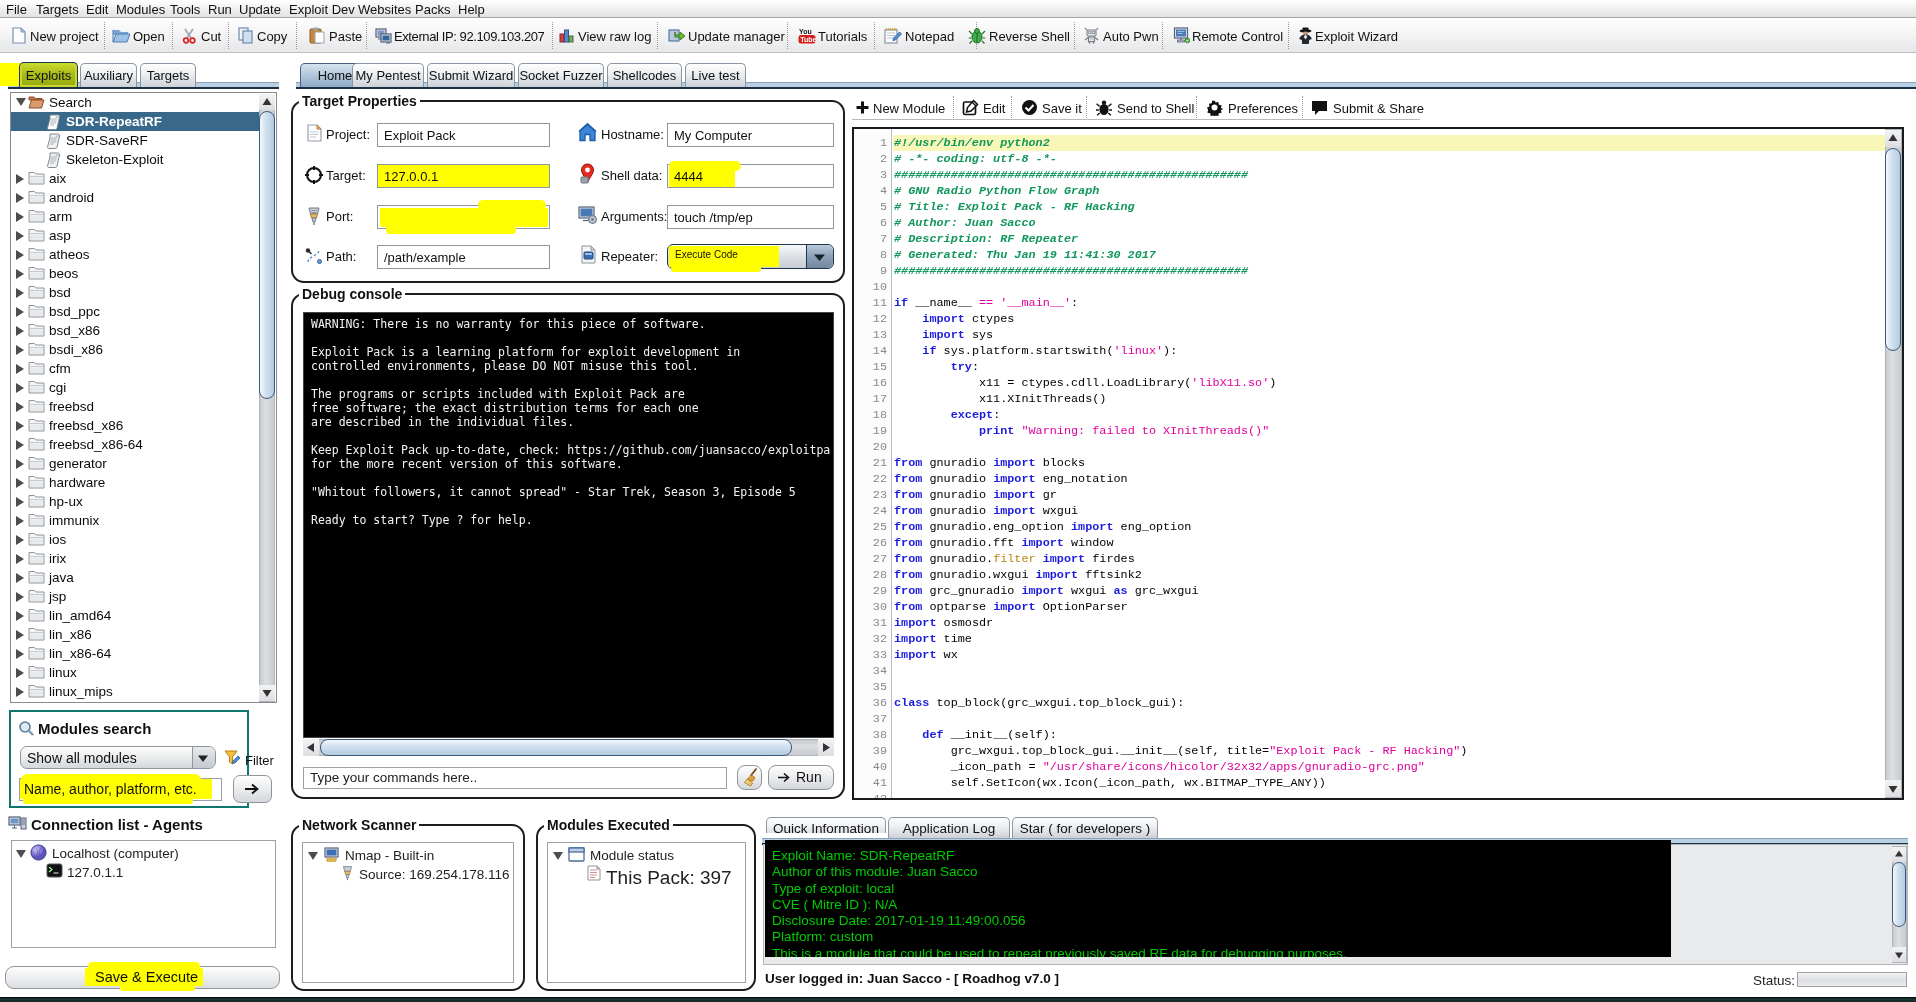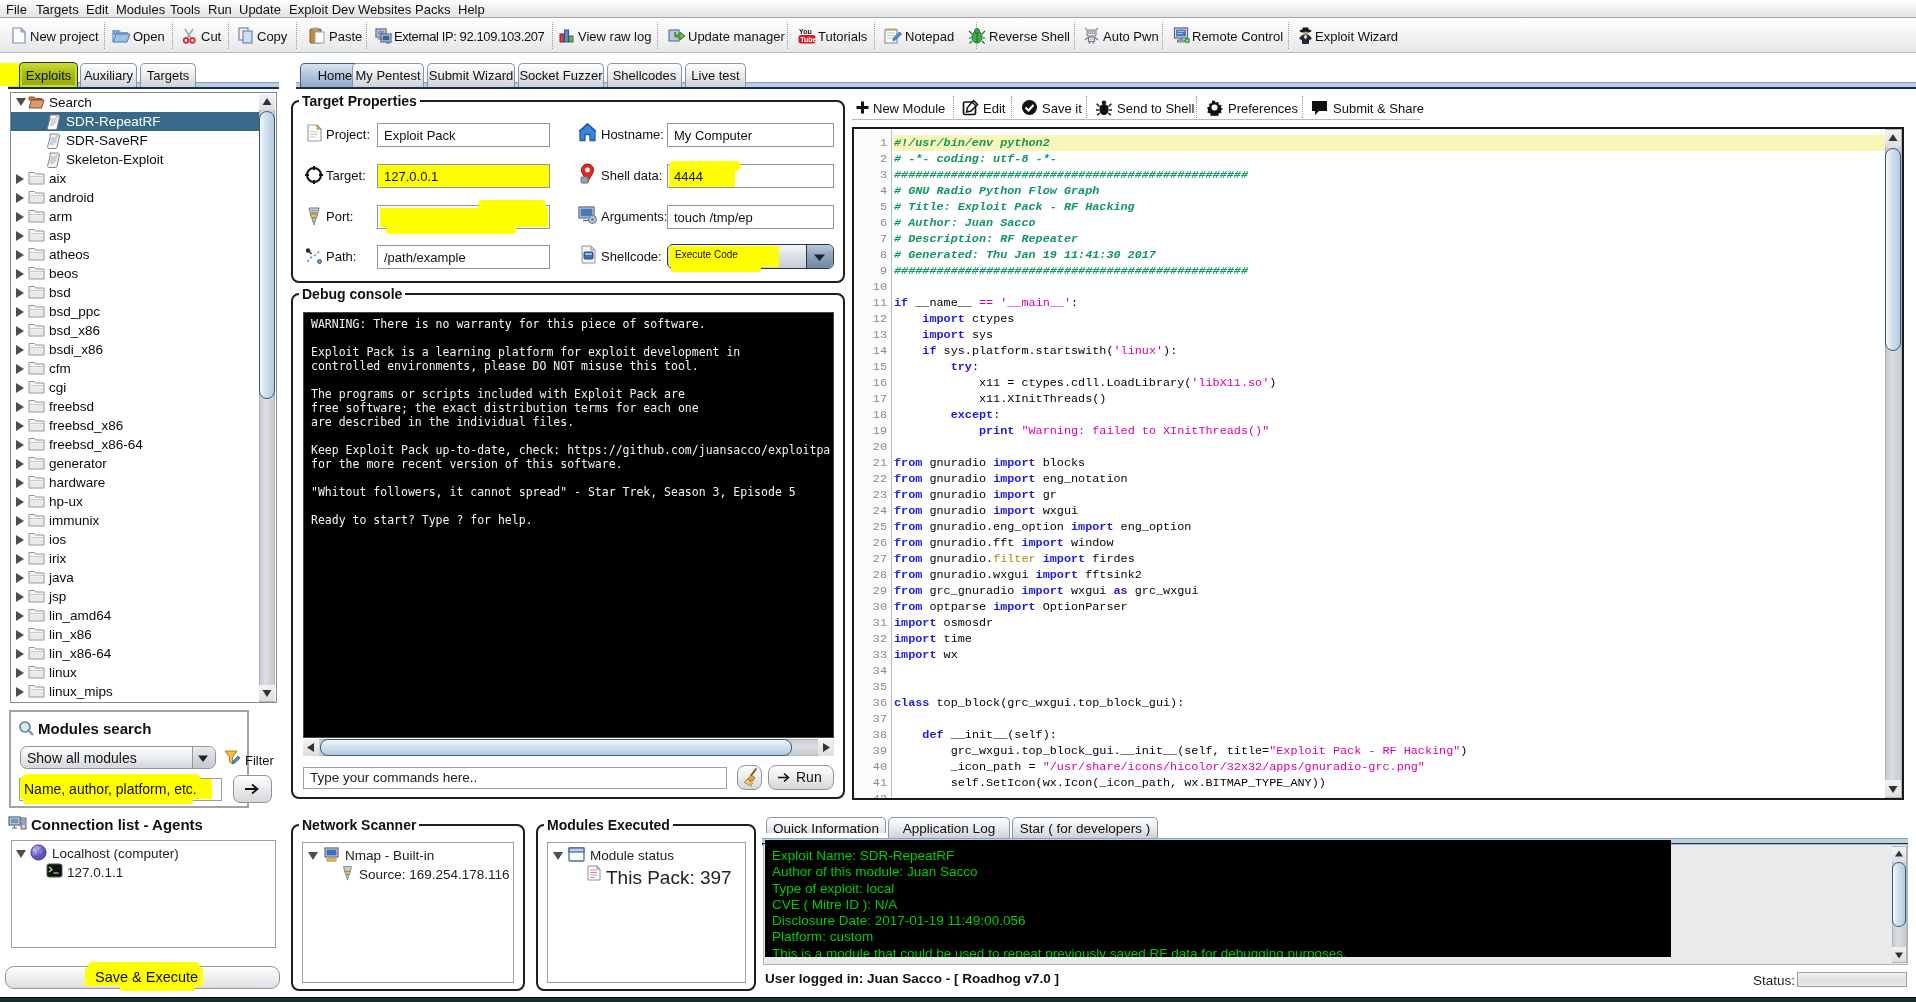--- a/index.html
+++ b/index.html
@@ -28,21 +28,21 @@
 .tabband .l1 { position:absolute; left:0; top:0; width:100%; height:1px; background:#8ba0b5; }
 .tabband .l2 { position:absolute; left:0; top:1px; width:100%; height:4px; background:#b9cfe4; }
 .tabband .l3 { position:absolute; left:0; top:5px; width:100%; height:2px; background:#1b2f47; }
 
 .tab { position:absolute; border:1px solid #8c96a2; border-bottom:none;
   border-radius:5px 5px 0 0; background:linear-gradient(#fefefe,#eceef0 45%,#cdd2d8);
   font-size:13px; color:#111; text-align:center; white-space:nowrap; overflow:hidden; }
 .tab.sel { background:linear-gradient(#d8e4f0,#b4c8dc 45%,#8fabc6); border-color:#45617d; }
 
 
-.fieldset { position:absolute; border:2px solid #1e1e1e; border-radius:8px; background:#fff; }
+.fieldset { position:absolute; border:2px solid #1e1e1e; border-radius:13px; background:#fff; }
 .fieldset > .ftitle { position:absolute; top:-9px; left:6px; background:#fff;
   padding:0 3px; font-size:14px; font-weight:bold; color:#111; white-space:nowrap; }
 .whitebox { position:absolute; border:1px solid #9aa0a6; background:#fff; }
 
 .nimbtn { position:absolute; border:1px solid #8f959e; border-radius:7px;
   background:linear-gradient(#fdfdfd,#eff0f1 40%,#d4d7db);
   box-shadow:0 1px 0 rgba(255,255,255,.7) inset; }
 .nimfield { position:absolute; border:1px solid #8f959e; background:#fff;
   font-size:13px; color:#111; }
 .nimfield span { position:absolute; left:6px; top:4px; white-space:nowrap; }
@@ -243,21 +243,21 @@
             <path d="M1 13L3.5 5H16l-2.5 8z" fill="#d99a6c" stroke="#8a4f26" stroke-width="1"></path>
           </svg>
           <span class="abs" style="left:38px;top:2px">Search</span>
         </div>
   <div class="trow" style="left:0;top:19px;width:249px">
           <svg class="abs" style="left:35px;top:1.5px" width="16" height="16" viewBox="0 0 16 16">
             <path d="M4 1h8.2c1 0 1.6 1 1.3 2L11 14.2c-.2.8-.8 1.3-1.6 1.3H3c-1.2 0-1.8-1-1.4-2L4 5z" fill="#ffffff" stroke="#7e8690" stroke-width="1"></path>
             <path d="M11.7 1c1 0 1.6 1 1.3 2l-.3 1H9.5l.6-3z" fill="#c9ccd1"></path>
             <path d="M5 5h6M4.7 7h6M4.3 9h6M4 11h4" stroke="#a9adb3" stroke-width="1"></path>
           </svg>
-          <span class="abs" style="left:55px;top:2px;color:#fff;">SDR-RepeatRF</span>
+          <span class="abs" style="left:55px;top:2px;color:#fff;font-weight:bold;">SDR-RepeatRF</span>
         </div>
   <div class="trow" style="left:0;top:38px;width:249px">
           <svg class="abs" style="left:35px;top:1.5px" width="16" height="16" viewBox="0 0 16 16">
             <path d="M4 1h8.2c1 0 1.6 1 1.3 2L11 14.2c-.2.8-.8 1.3-1.6 1.3H3c-1.2 0-1.8-1-1.4-2L4 5z" fill="#f2f2f2" stroke="#7e8690" stroke-width="1"></path>
             <path d="M11.7 1c1 0 1.6 1 1.3 2l-.3 1H9.5l.6-3z" fill="#c9ccd1"></path>
             <path d="M5 5h6M4.7 7h6M4.3 9h6M4 11h4" stroke="#a9adb3" stroke-width="1"></path>
           </svg>
           <span class="abs" style="left:55px;top:2px;">SDR-SaveRF</span>
         </div>
   <div class="trow" style="left:0;top:57px;width:249px">
@@ -527,21 +527,21 @@
     <svg width="16" height="16">
           <path d="M8 4l4.5 7h-9z" fill="#333"></path>
         </svg></div>
   <div class="sb-btn" style="right:1px;bottom:1px;width:16px;height:16px">
     <svg width="16" height="16">
           <path d="M8 12L3.5 5h9z" fill="#333"></path>
         </svg></div>
   <div class="sb-thumb" style="right:1px;top:18px;width:16px;height:288px"></div>
 </div>
 <div id="modsearch" class="abs" style="left:9px;top:710px;width:240px;height:98px;
-  border:2px solid #a3a3a3;background:#fff">
+  border:2px solid #0f766e;background:#fff">
   <svg class="abs" style="left:7px;top:8px" width="17" height="17" viewBox="0 0 17 17">
         <circle cx="7" cy="7" r="5" fill="#dceaf4" stroke="#5a7b96" stroke-width="1.6"></circle>
         <path d="M10.5 10.5L15 15" stroke="#7d98ad" stroke-width="2.4"></path>
       </svg>
   <span class="abs" style="left:27px;top:8px;font-size:15px;font-weight:bold;color:#111">Modules search</span>
 
   <div class="nimbtn" style="left:9px;top:34px;width:196px;height:23px"></div>
   <span class="abs" style="left:16px;top:38px;font-size:14px;color:#111">Show all modules</span>
   <div class="abs" style="left:181px;top:35px;width:23px;height:21px;border-left:1px solid #8f959e;
     border-radius:0 7px 7px 0;background:linear-gradient(#e8eaec,#c4c9cf)"></div>
@@ -684,21 +684,21 @@
   <span class="abs" style="left:33px;top:147px;font-size:13px;color:#111">Path:</span>
   <div class="nimfield" style="left:84px;top:143px;width:173px;height:24px">
         <span>/path/example</span>
       </div>
   <svg class="abs" style="left:286px;top:143px" width="18" height="19" viewBox="0 0 18 19">
         <path d="M3 1h9l4 4v13H3z" fill="#f4f5f6" stroke="#8e949b" stroke-width="1"></path>
         <path d="M12 1l4 4h-4z" fill="#d5d8dc" stroke="#8e949b"></path>
         <rect x="5" y="7" width="9" height="7" rx="1" fill="#3d6fb4" stroke="#1d4a88"></rect>
         <rect x="6" y="8" width="7" height="2" fill="#9cc0ea"></rect>
       </svg>
-  <span class="abs" style="left:308px;top:147px;font-size:13px;color:#111">Shellcode:</span>
+  <span class="abs" style="left:308px;top:147px;font-size:13px;color:#111">Repeater:</span>
 
   <div class="abs" style="left:374px;top:142px;width:167px;height:25px;border:1px solid #20374e;border-radius:6px;
     background:linear-gradient(#f5f7f9,#dfe3e8 45%,#c7ccd3)"></div>
   <div class="abs" style="left:513px;top:143px;width:27px;height:23px;border-left:1px solid #20374e;border-radius:0 6px 6px 0;
     background:linear-gradient(#b9c8d8,#8ba1b8 50%,#72879e)"></div>
   <svg class="abs" style="left:520px;top:151px" width="13" height="9">
         <path d="M1 1.5h11L6.5 8z" fill="#16222e"></path>
       </svg>
   <div class="abs" style="left:376px;top:144px;width:110px;height:21px;background:#ffff00"></div>
   <div class="abs" style="left:378px;top:163px;width:90px;height:7px;background:#ffff00;border-radius:4px"></div>

